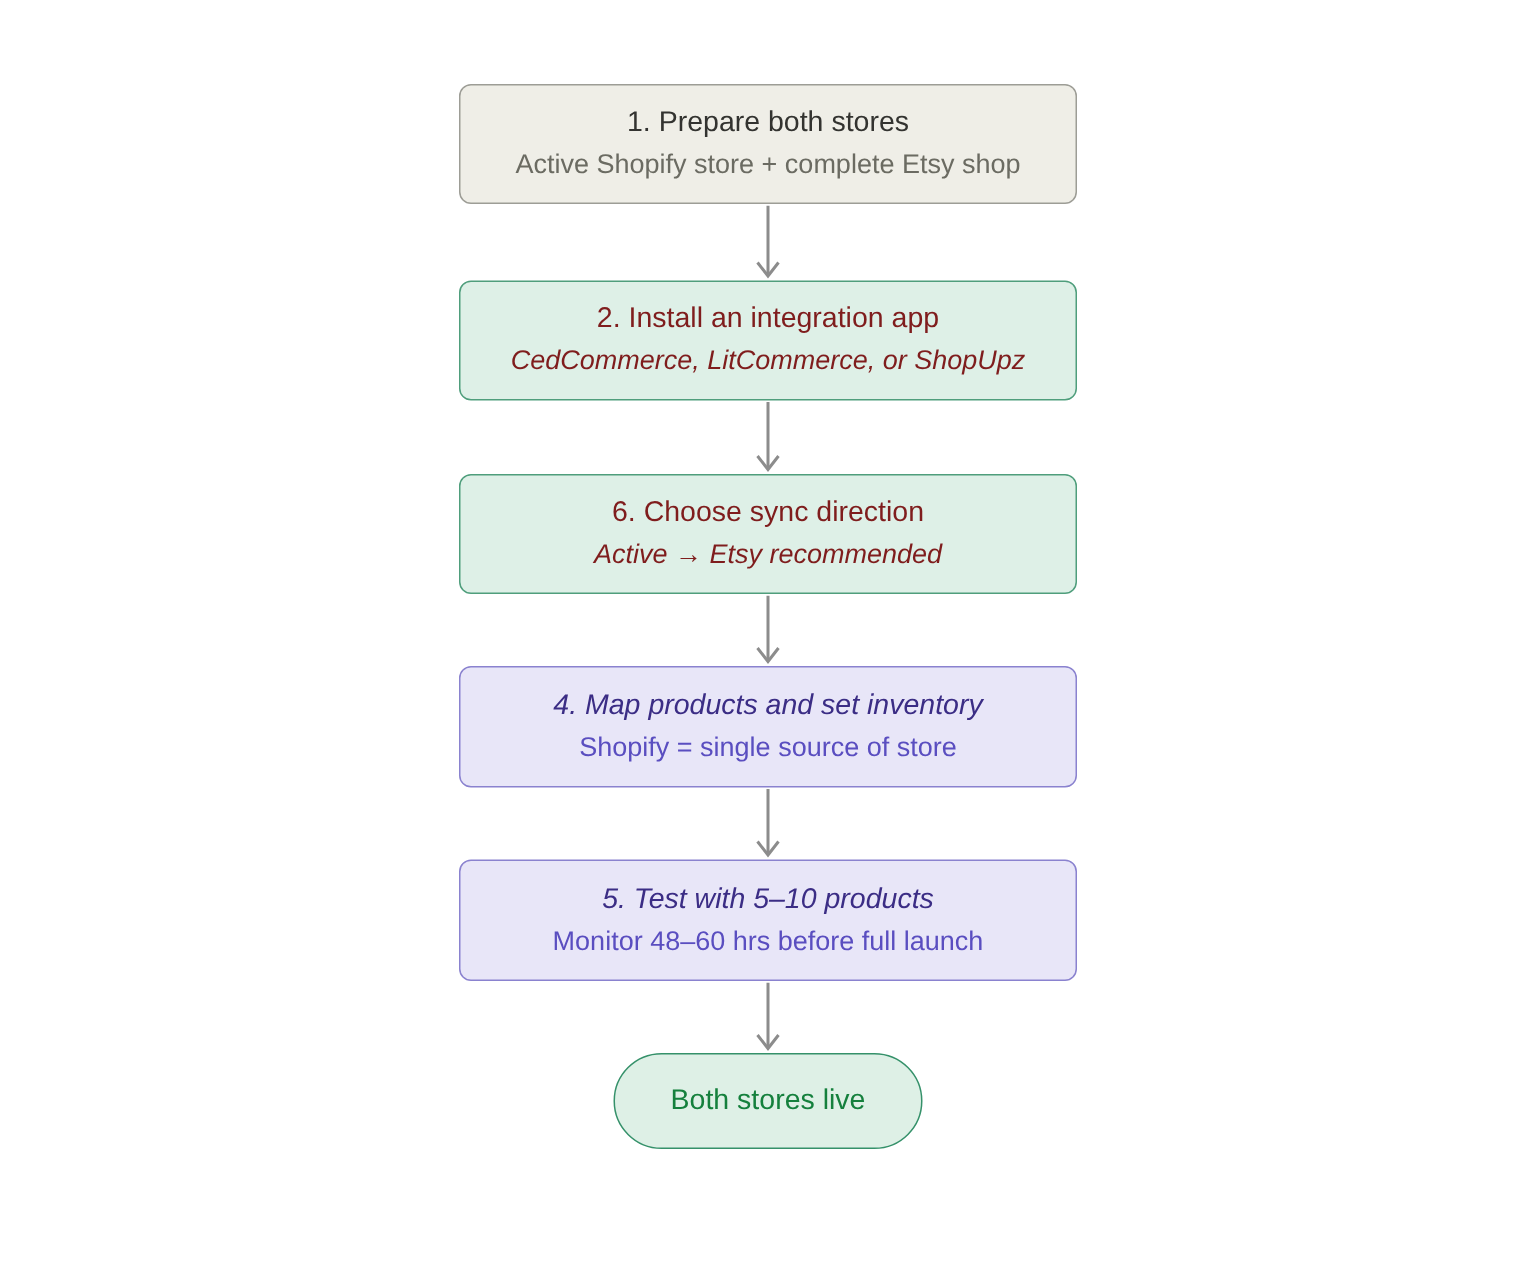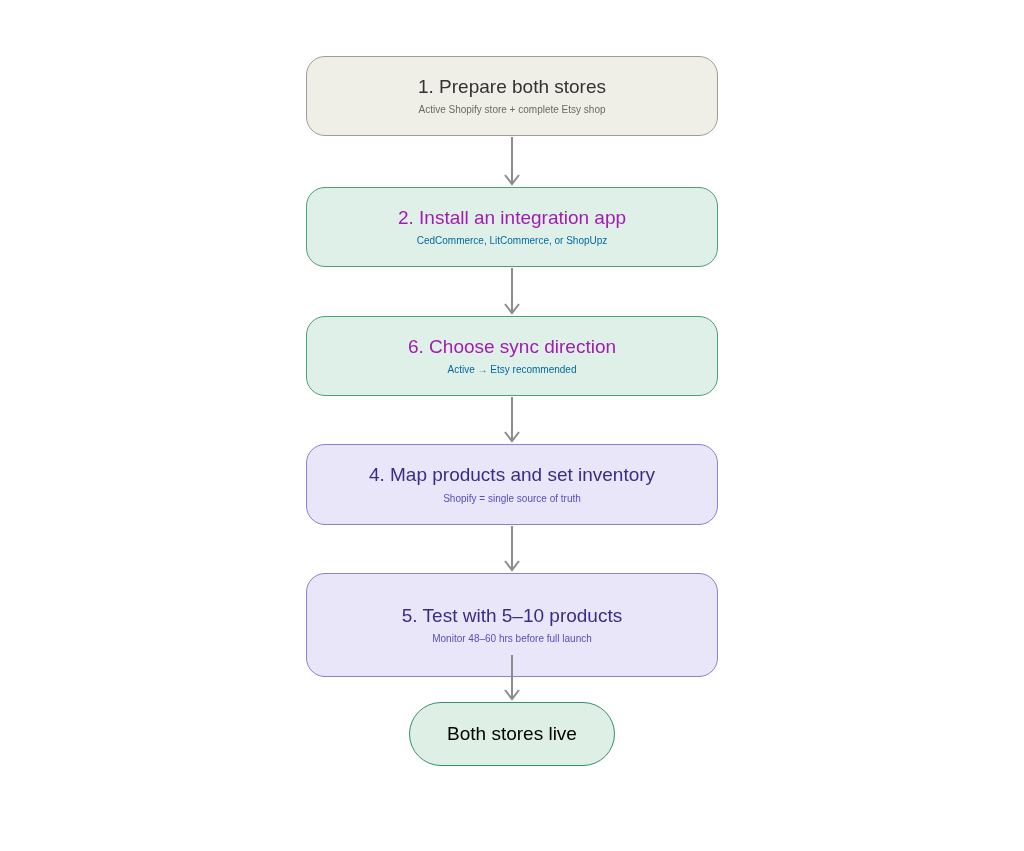--- a/index.html
+++ b/index.html
@@ -14,89 +14,89 @@
     height: 851px;
     background: #ffffff;
     overflow: hidden;
   }
   .node {
     position: absolute;
     left: 306px;
     width: 412px;
     height: 80px;
     box-sizing: border-box;
-    border-radius: 19px;
+    border-radius: 8px;
     border: 1px solid;
     display: flex;
     flex-direction: column;
     align-items: center;
     justify-content: center;
     gap: 7px;
     text-align: center;
   }
   .node .title {
     font-size: 19px;
     line-height: 1.1;
   }
   .node .subtitle {
-    font-size: 10px;
+    font-size: 18px;
     line-height: 1.1;
   }
   .variant-gray {
     background: #efeee7;
     border-color: #9d9d96;
   }
   .variant-gray .title { color: #333330; }
   .variant-gray .subtitle { color: #6b6b62; }
 
   .variant-green {
     background: #def0e7;
     border-color: #4f9e7c;
   }
-  .variant-green .title { color: #a21caf; }
-  .variant-green .subtitle { color: #0369a1; }
+  .variant-green .title { color: #7f1d1d; }
+  .variant-green .subtitle { color: #7f1d1d; font-style: italic; }
 
   .variant-purple {
     background: #e8e6f8;
     border-color: #8a82cf;
   }
-  .variant-purple .title { color: #3b2d85; }
+  .variant-purple .title { color: #3b2d85; font-style: italic; }
   .variant-purple .subtitle { color: #5a4ec0; }
 
   .pill {
     position: absolute;
     left: 409px;
     top: 702px;
     width: 206px;
     height: 64px;
     box-sizing: border-box;
     background: #def0e6;
     border: 1px solid #35916a;
     border-radius: 32px;
     display: flex;
     align-items: center;
     justify-content: center;
   }
   .pill .title {
     font-size: 19px;
-    color: #000000;
+    color: #15803d;
   }
   .connector {
     position: absolute;
     left: 501px;
     width: 22px;
   }
   .connector svg { display: block; }
 
   
   #node-0 { top: 56px; }
   #node-1 { top: 187px; }
   #node-2 { top: 316px; }
   #node-3 { top: 444px; height: 81px; }
-  #node-4 { top: 573px; height: 104px; }
+  #node-4 { top: 573px; height: 81px; }
 
   #conn-0 { top: 137px; height: 49px; }
   #conn-1 { top: 268px; height: 47px; }
   #conn-2 { top: 397px; height: 46px; }
   #conn-3 { top: 526px; height: 46px; }
   #conn-4 { top: 655px; height: 46px; }
 </style>
 </head>
 <body>
 
@@ -133,21 +133,21 @@
 
   <div class="connector" id="conn-2">
     <svg width="22" height="46" viewBox="0 0 22 46">
       <line x1="11" y1="0" x2="11" y2="43" stroke="#8c8c8c" stroke-width="2"></line>
       <polyline points="4,35 11,44 18,35" fill="none" stroke="#8c8c8c" stroke-width="2"></polyline>
     </svg>
   </div>
 
   <div class="node variant-purple" id="node-3">
     <div class="title">4. Map products and set inventory</div>
-    <div class="subtitle">Shopify = single source of truth</div>
+    <div class="subtitle">Shopify = single source of store</div>
   </div>
 
   <div class="connector" id="conn-3">
     <svg width="22" height="46" viewBox="0 0 22 46">
       <line x1="11" y1="0" x2="11" y2="43" stroke="#8c8c8c" stroke-width="2"></line>
       <polyline points="4,35 11,44 18,35" fill="none" stroke="#8c8c8c" stroke-width="2"></polyline>
     </svg>
   </div>
 
   <div class="node variant-purple" id="node-4">

